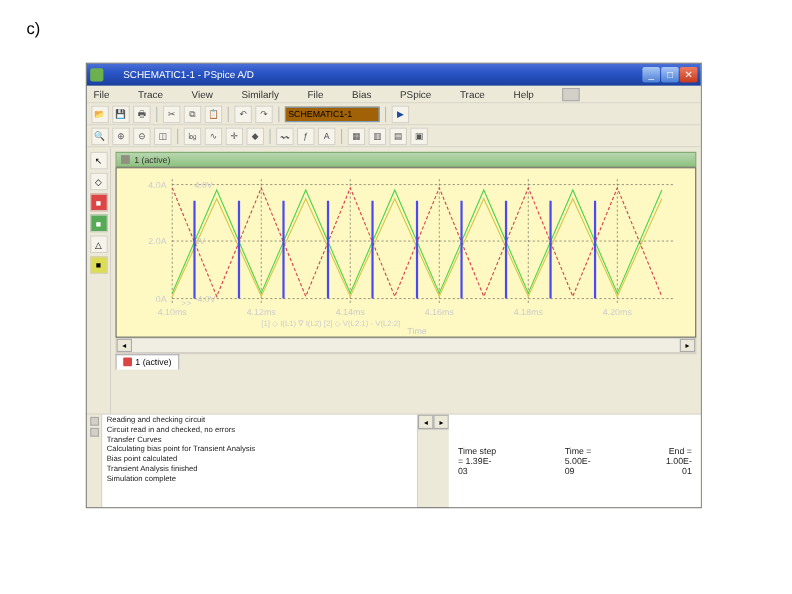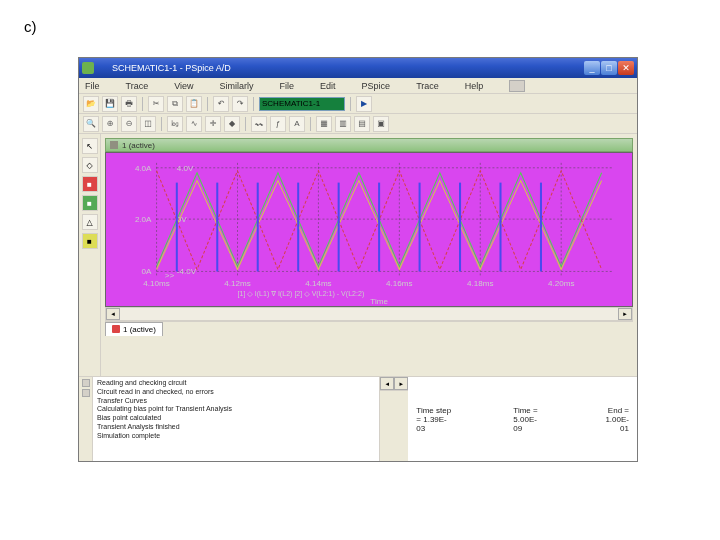--- a/index.html
+++ b/index.html
@@ -13,32 +13,32 @@
   .titlebar .title-text { flex: 1; font-weight: normal; font-size: 9px; padding-left: 14px; }
   .win-btns { display: flex; gap: 1px; }
   .win-btn { width: 16px; height: 14px; display: flex; align-items: center; justify-content: center; font-size: 9px; border-radius: 2px; }
   .win-min, .win-max { background: linear-gradient(#a9c6f4,#4b7fd6); color: #fff; }
   .win-close { background: linear-gradient(#f07a5e,#c63a1e); color: #fff; }
   .menubar { height: 16px; background: #ece9d8; display: flex; align-items: center; gap: 26px; padding: 0 6px; font-size: 9px; color: #333; border-bottom: 1px solid #d4d0c8; }
   .menubar span:last-child { width: 16px; height: 12px; background: #d4d0c8; border: 1px solid #aaa; }
   .toolbar { height: 20px; background: #ece9d8; border-bottom: 1px solid #d4d0c8; display: flex; align-items: center; padding: 0 4px; gap: 3px; }
   .tool-btn { width: 16px; height: 16px; border: 1px solid #d4d0c8; background: #f5f3ea; display: flex; align-items: center; justify-content: center; font-size: 8px; color: #555; }
   .tool-sep { width: 1px; height: 14px; background: #bbb; margin: 0 2px; }
-  .tool-combo { height: 14px; width: 86px; background: #15803d; border: 1px solid #7a9ebd; font-size: 8px; padding: 0 2px; display: flex; align-items: center; }
+  .tool-combo { height: 14px; width: 86px; background: #a16207; border: 1px solid #7a9ebd; font-size: 8px; padding: 0 2px; display: flex; align-items: center; }
   .tool-play { color: #1a4aa0; }
   .content-row { flex: 1; display: flex; }
   .side-toolbar { width: 22px; background: #ece9d8; border-right: 1px solid #d4d0c8; display: flex; flex-direction: column; align-items: center; padding-top: 4px; gap: 3px; }
   .side-btn { width: 16px; height: 16px; border: 1px solid #d4d0c8; background: #f5f3ea; font-size: 8px; display: flex; align-items: center; justify-content: center; }
   .side-btn.red { background: #d44; color: #fff; }
   .side-btn.green { background: #5a5; color: #fff; }
   .side-btn.yellow { background: #dd5; }
   .plot-area { flex: 1; display: flex; flex-direction: column; background: #ece9d8; padding: 4px 4px 0 4px; }
   .plot-title { height: 14px; background: linear-gradient(#b8d6b0,#8fc280); border: 1px solid #7aa56a; display: flex; align-items: center; padding: 0 4px; font-size: 8px; color: #333; }
   .plot-title .sq { width: 8px; height: 8px; background: #909080; margin-right: 4px; }
-  .plot-canvas { height: 155px; background: #d946ef; position: relative; border: 1px solid #666; }
+  .plot-canvas { height: 155px; background: #fef9c3; position: relative; border: 1px solid #666; }
   .plot-canvas svg { width: 100%; height: 100%; display: block; }
   .plot-scroll { height: 14px; background: #ece9d8; border: 1px solid #d4d0c8; display: flex; }
   .plot-scroll .track { flex: 1; background: #f0ede2; }
   .plot-scroll .arrow { width: 14px; background: #ece9d8; border: 1px solid #aaa; font-size: 7px; display: flex; align-items: center; justify-content: center; }
   .lower-row { display: flex; height: 85px; border-top: 1px solid #d4d0c8; }
   .output-left { width: 54%; border-right: 1px solid #d4d0c8; display: flex; flex-direction: column; }
   .output-tab { height: 14px; background: #ece9d8; border-bottom: 1px solid #d4d0c8; display: flex; align-items: center; }
   .output-tab .tab { background: #fff; border: 1px solid #aaa; border-bottom: none; height: 14px; padding: 0 6px; font-size: 8px; display: flex; align-items: center; gap: 3px; }
   .tab-icon { width: 8px; height: 8px; background: #d44; border-radius: 1px; }
   .output-body { flex: 1; display: flex; }
@@ -70,21 +70,21 @@
         <div class="win-btn win-close">✕</div>
       </div>
     </div>
 
     <div class="menubar">
       <span>File</span>
       <span>Trace</span>
       <span>View</span>
       <span>Similarly</span>
       <span>File</span>
-      <span>Edit</span>
+      <span>Bias</span>
       <span>PSpice</span>
       <span>Trace</span>
       <span>Help</span>
       <span></span>
     </div>
 
     <div class="toolbar">
       <div class="tool-btn">📂</div>
       <div class="tool-btn">💾</div>
       <div class="tool-btn">🖶</div>

